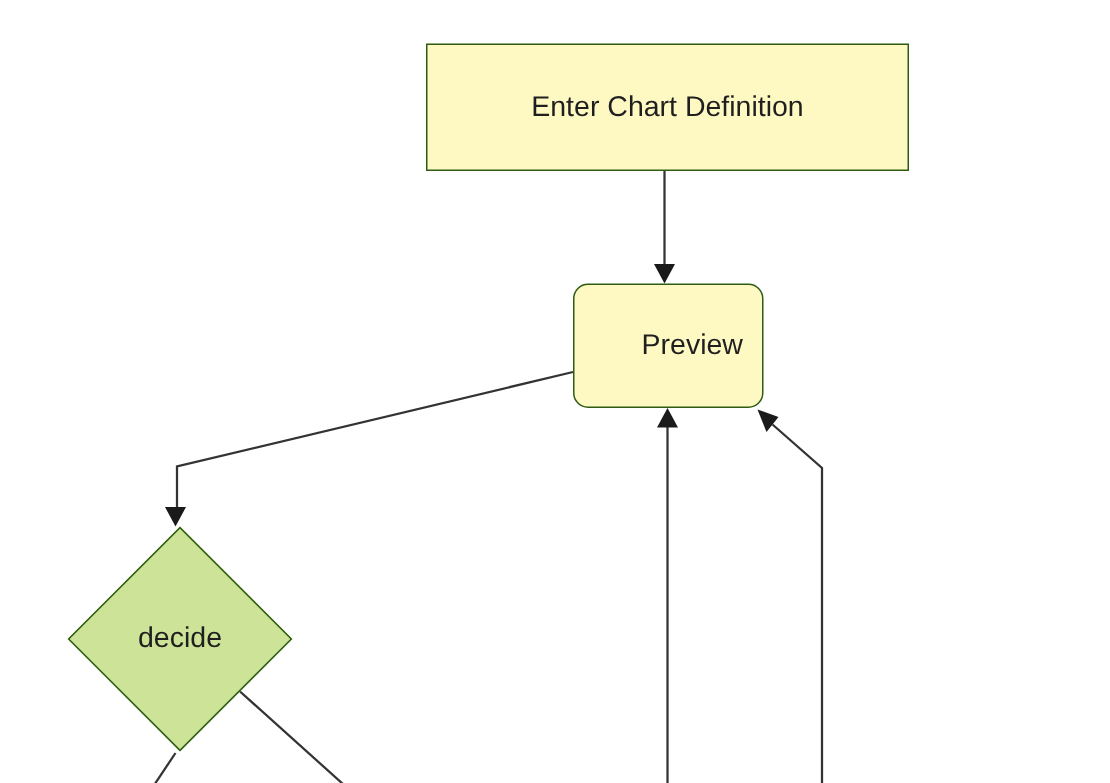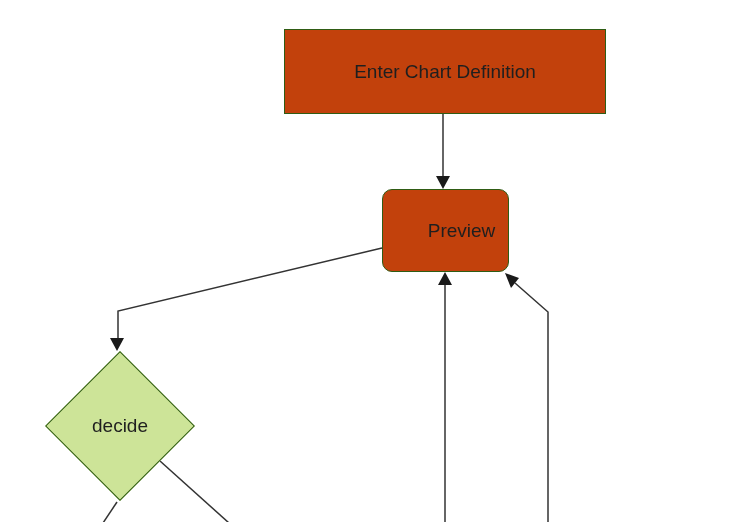--- a/index.html
+++ b/index.html
@@ -21,21 +21,21 @@
     top: 0;
     width: 740px;
     height: 522px;
   }
   .node {
     position: absolute;
     box-sizing: border-box;
     display: flex;
     align-items: center;
     justify-content: center;
-    background: #c2410c;
+    background: #fef9c3;
     border: 1.5px solid #2f5c14;
     color: #1f1f1f;
     font-size: 19px;
     text-align: center;
     white-space: nowrap;
   }
   #node-enter {
     left: 284px;
     top: 29px;
     width: 322px;

